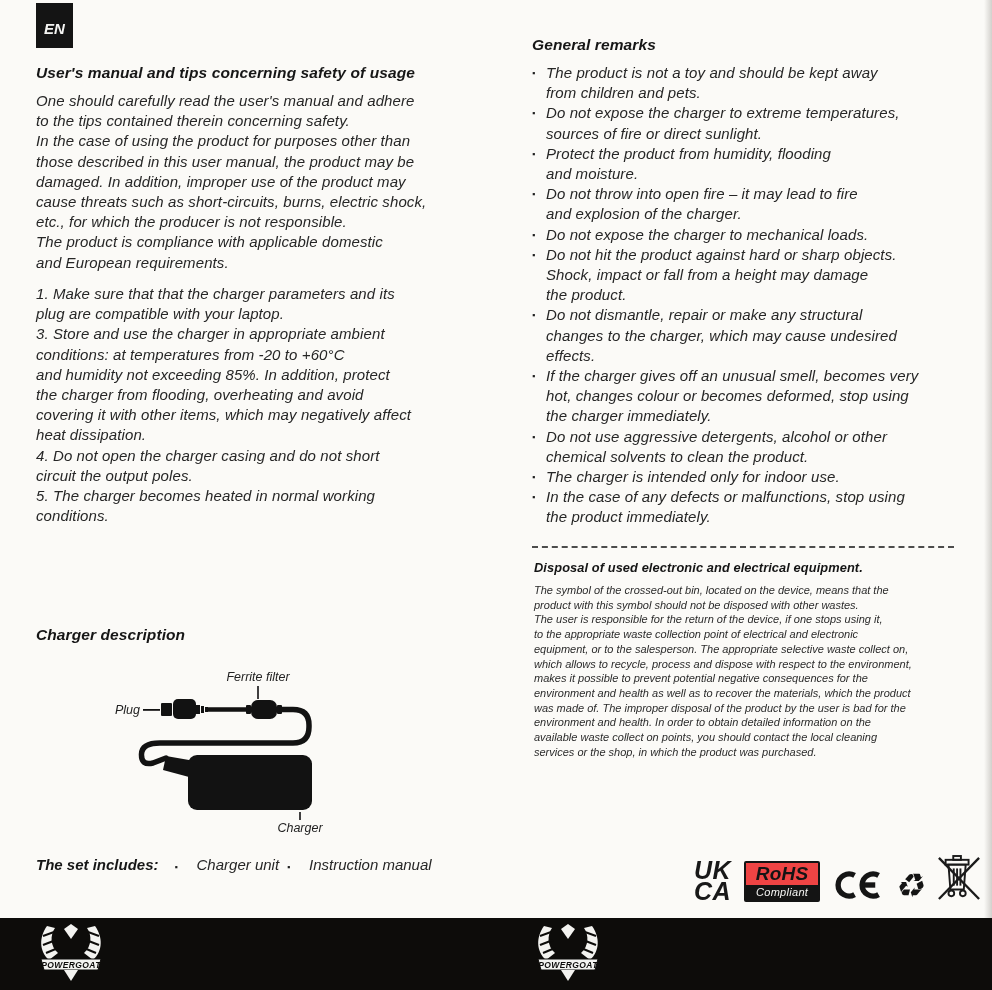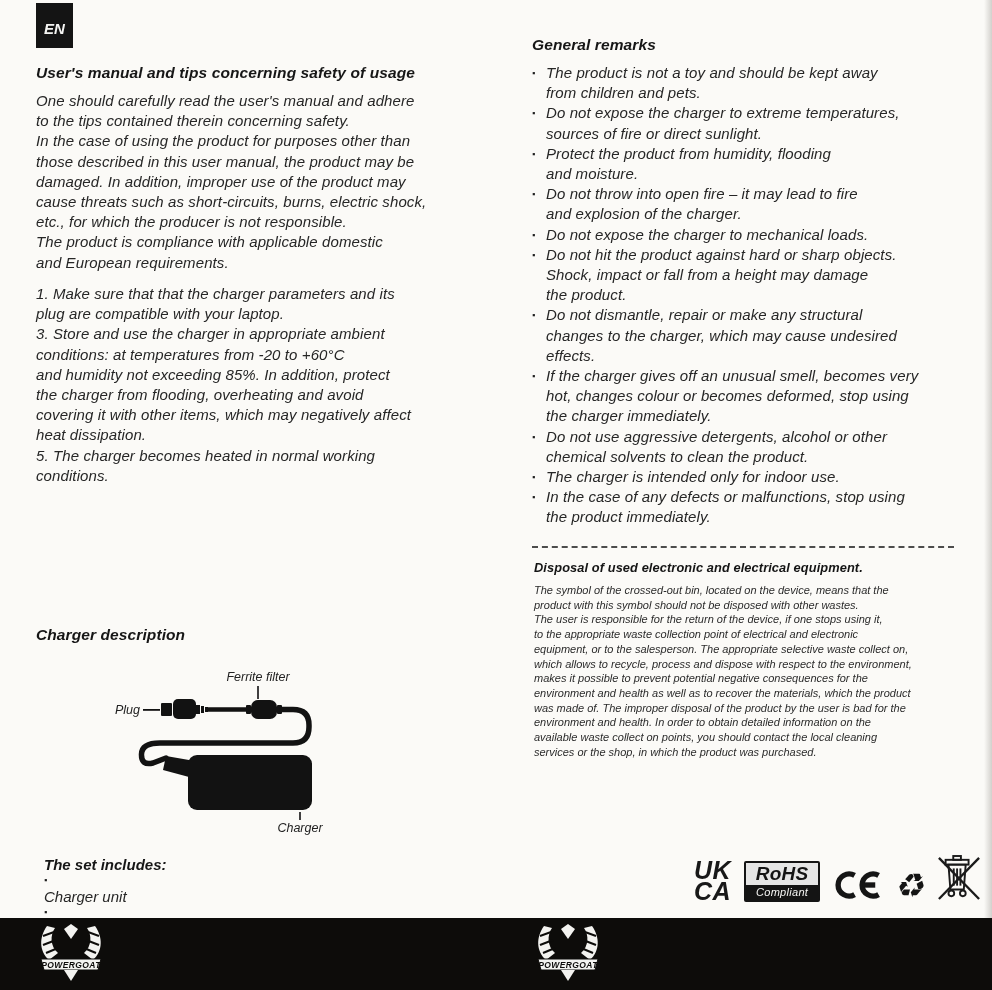--- a/index.html
+++ b/index.html
@@ -24,27 +24,27 @@
   .remark .bullet, .inline-bullet { width:14px; flex:0 0 14px; font-size:9px; line-height:20.2px; color:#1d1d1d; }
   .remark .txt { flex:1; }
   #divider { left:532px; top:546px; width:422px; height:0; border-top:2px dashed #4c4c4c; }
   #sec-disposal { left:534px; top:560px; width:442px; }
   #sec-disposal .dh { font-weight:700; font-size:12.8px; color:#151515; margin:0 0 8px 0; letter-spacing:0.1px; }
   #sec-disposal .dbody { font-size:11px; line-height:14.7px; white-space:pre-line; color:#2b2b2b; }
   
   #diagram { position:relative; width:462px; height:190px; margin-top:16px; }
   #diagram svg { position:absolute; left:0; top:0; }
   .dlabel { position:absolute; font-size:12.5px; color:#222; white-space:nowrap; }
-  #set-line { margin-top:6px; font-size:15px; color:#262626; display:flex; align-items:baseline;flex-direction:column; }
+  #set-line { margin-top:6px; font-size:15px; color:#262626; display:flex; align-items:baseline; }
   #set-line .lab { font-weight:700; color:#161616; margin-right:8px; }
   #set-line .inline-bullet { width:auto; margin:0 8px; line-height:15px; }
   
   #certs { left:694px; top:844px; width:296px; height:58px; display:flex; align-items:flex-end; gap:13px; }
   #ukca { font-size:25px; font-weight:700; line-height:21px; letter-spacing:0.5px; white-space:pre-line; color:#181818; }
-  #rohs { border:2.5px solid #141414; border-radius:2px; background:#e5e5e5; text-align:center; min-width:72px; }
+  #rohs { border:2.5px solid #141414; border-radius:2px; background:#ef4444; text-align:center; min-width:72px; }
   #rohs .rt { font-size:19px; font-weight:700; letter-spacing:0.3px; color:#141414; padding:0 4px; }
   #rohs .rb { background:#141414; color:#f6f6f4; font-size:11px; padding:1px 3px 2px; letter-spacing:0.3px; }
   #recycle { font-size:33px; line-height:1; color:#141414; }
   
   #footer { left:0; top:918px; width:992px; height:72px; background:#0d0c0a; }
   .goat { position:absolute; top:5px; }
   
   #scan-edge { right:0; top:0; width:8px; height:918px;
     background:linear-gradient(to right, rgba(214,212,208,0), #d2d0cc); }
 </style>
@@ -71,20 +71,22 @@
 
   <div id="sec-using" class="abs">
     <div class="body15">1. Make sure that that the charger parameters and its
 plug are compatible with your laptop.</div>
     <div class="body15">3. Store and use the charger in appropriate ambient
 conditions: at temperatures from -20 to +60°C
 and humidity not exceeding 85%. In addition, protect
 the charger from flooding, overheating and avoid
 covering it with other items, which may negatively affect
 heat dissipation.</div>
+    <div class="body15">4. Do not open the charger casing and do not short
+circuit the output poles.</div>
     <div class="body15">5. The charger becomes heated in normal working
 conditions.</div>
   </div>
 
   <div id="sec-desc" class="abs">
     <div class="h">Charger description</div>
 
     <div id="diagram">
       <svg width="462" height="190" viewBox="0 0 462 190">
         <g fill="#121212" stroke="none">

